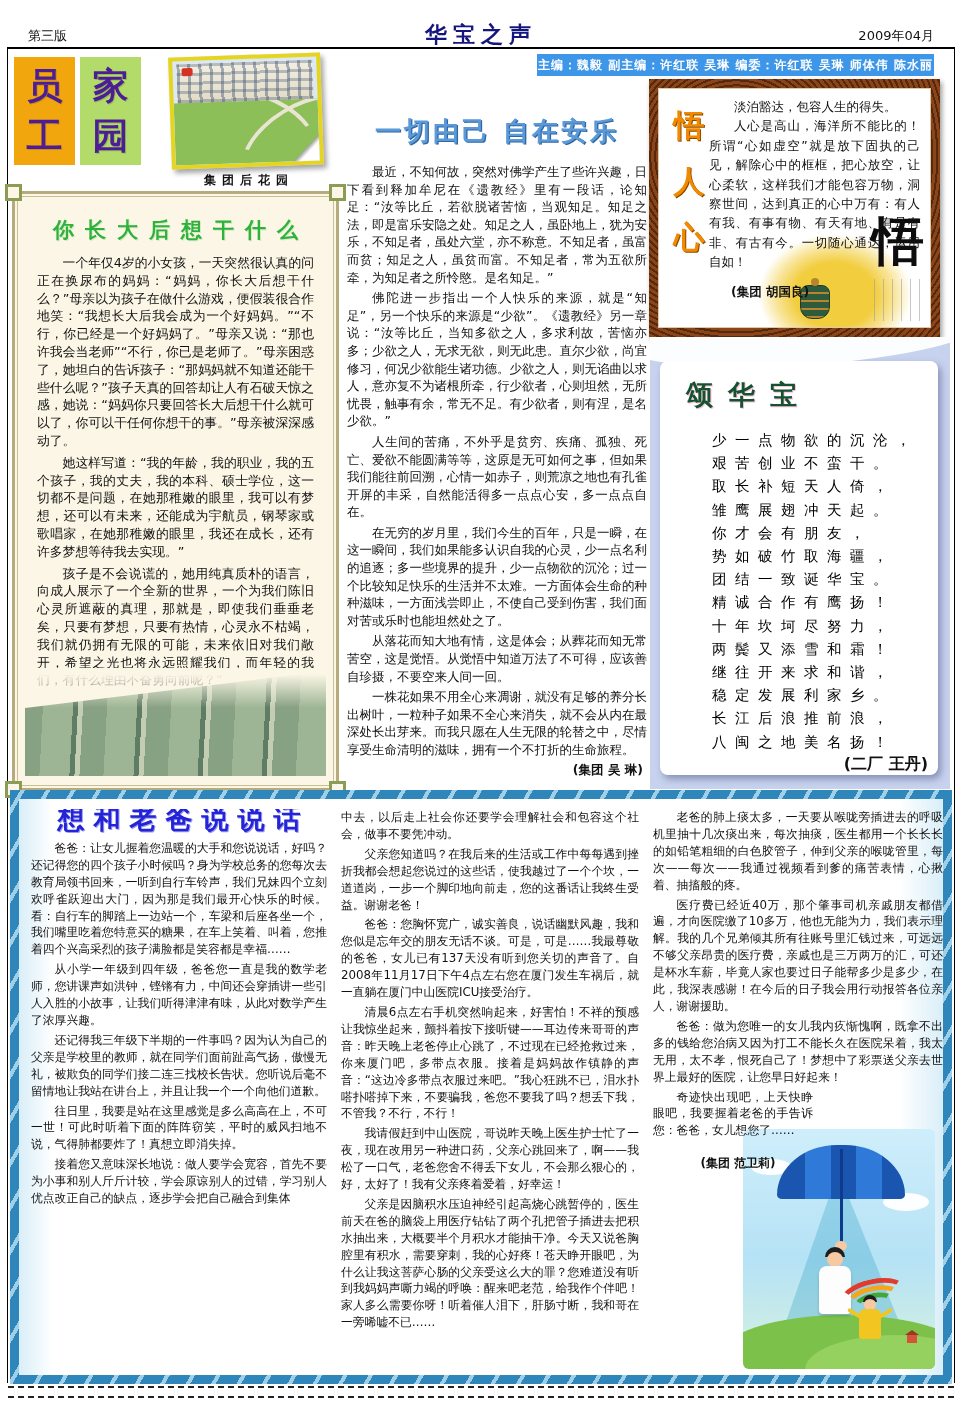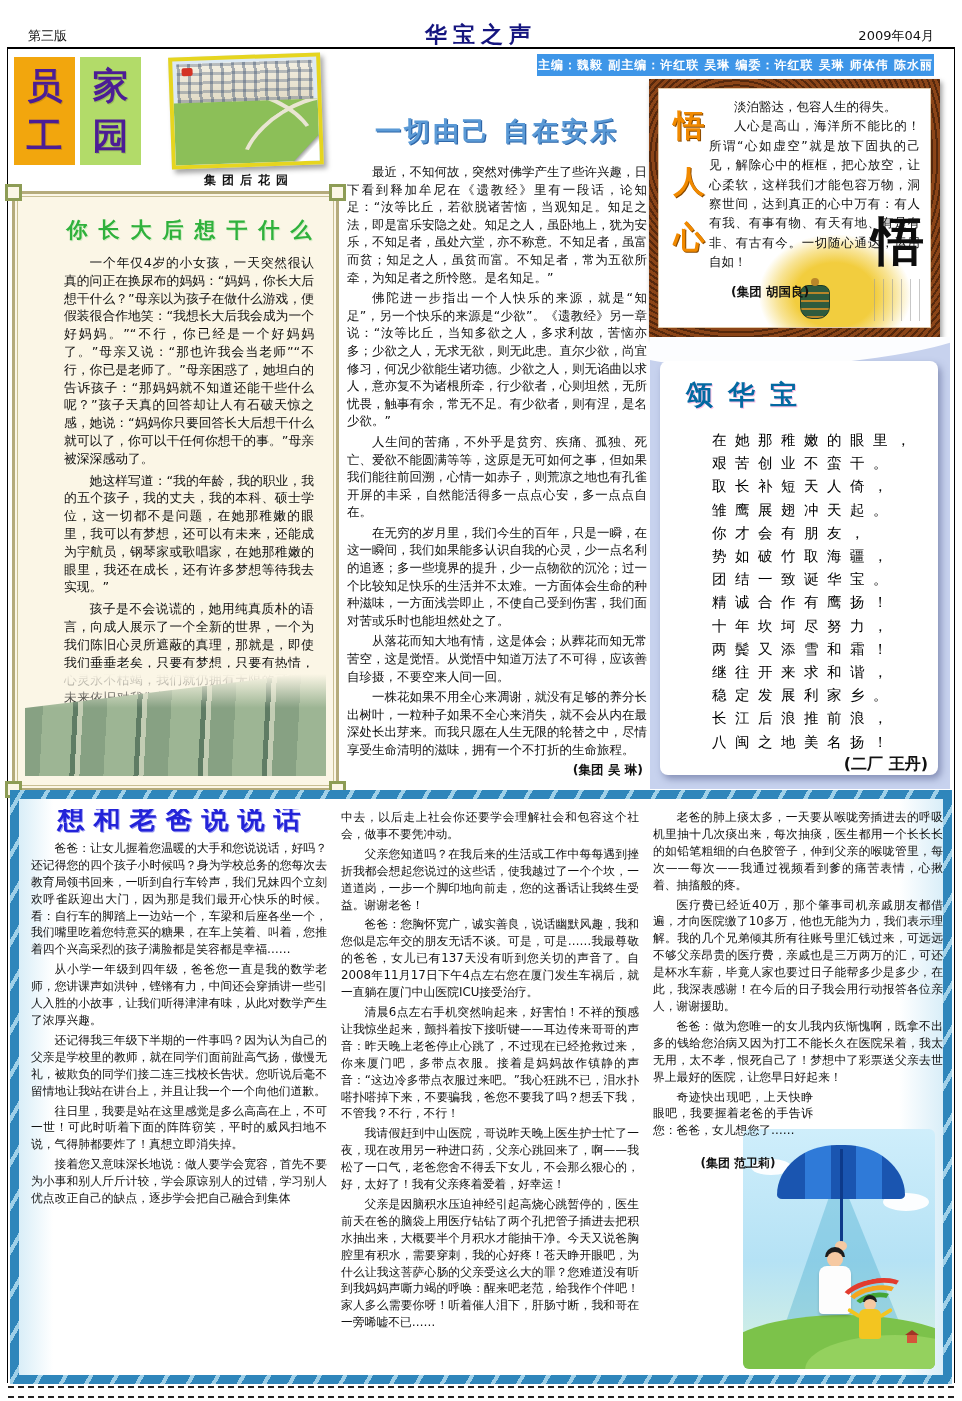--- a/index.html
+++ b/index.html
@@ -47,21 +47,21 @@
     clip-path:polygon(100% 0,100% 100%,0 100%); }
   .photo-caption { position:absolute; left:166px; top:172px; width:166px; text-align:center;
     font-weight:bold; font-size:12px; letter-spacing:6px; }
   
   .left-frame { position:absolute; left:12px; top:191px; width:327px; height:600px;
     background:#fbf6e6; border:3px solid #b5ab7c;
     box-shadow: inset 0 0 0 2px #fbf6e6, inset 0 0 0 3px #c9bf93; }
   .corner { position:absolute; width:17px; height:17px; border:3px solid #8d9c55; background:#fbf6e6; }
   .c-tl { left:-10px; top:-10px; } .c-tr { right:-10px; top:-10px; }
   .c-bl { left:-10px; bottom:-10px; } .c-br { right:-10px; bottom:-10px; }
-  .lf-clip { position:absolute; left:2px; top:2px; right:2px; bottom:2px; overflow:hidden;padding-left:27px; }
+  .lf-clip { position:absolute; left:2px; top:2px; right:2px; bottom:2px; overflow:hidden; }
   .left-title { margin:20px 0 10px; text-align:center; font-size:21px; font-weight:bold;
     color:#2fb13c; letter-spacing:11px; padding-left:11px; text-shadow:1px 1px 0 #d4ecc4; }
   .left-body { padding:0 20px; font-size:12.8px; line-height:17.8px; text-align:justify; }
   .left-body p { margin:0 0 4px; text-indent:2em; }
   .left-sig { text-align:right; padding-right:26px; font-weight:bold; font-size:12.5px; margin-top:2px; }
   .slabs { position:absolute; left:8px; right:8px; bottom:10px; height:108px; overflow:hidden; }
   .slabs-inner { position:absolute; left:-40px; right:-40px; top:22px; height:130px;
     transform:rotate(-7deg);
     background:repeating-linear-gradient(100deg,#9db594 0 30px,#5f7c64 30px 35px,#c3cdb4 35px 40px,#87a183 40px 64px); }
   .slabs-fade { position:absolute; left:0; right:0; top:0; height:40px;
@@ -99,21 +99,21 @@
   .vlines { position:absolute; right:8px; bottom:6px; width:46px; height:42px; opacity:.55;
     background:repeating-linear-gradient(90deg,#999 0 1px,transparent 1px 9px); }
   
   .poem { position:absolute; left:650px; top:337px; width:300px; height:452px;
     background:#c7d2ee; overflow:hidden; }
   .poem-wave { position:absolute; left:-24px; top:-34px; width:360px; height:62px;
     background:#fff; border-radius:50%; transform:rotate(-4deg); opacity:.95; }
   .poem-scroll { position:absolute; left:10px; top:24px; right:12px; bottom:14px;
     background:#fff; border-radius:8px; box-shadow:3px 4px 7px rgba(70,80,130,.5); }
   .poem-title { position:absolute; left:36px; top:40px; font-size:27px; font-weight:bold;
-    color:#0369a1; letter-spacing:15px; text-shadow:1px 1px 0 #ffc0e2; }
+    color:#14532d; letter-spacing:15px; text-shadow:1px 1px 0 #ffc0e2; }
   .poem-lines { position:absolute; left:62px; top:92px; font-size:14.5px;
     line-height:23.2px; letter-spacing:8.5px; color:#000; }
   .poem-sig { position:absolute; right:22px; bottom:14px; font-weight:bold; font-size:16px; }
   
   .bottom { position:absolute; left:10px; top:790px; width:942px; height:594px;
     background:repeating-linear-gradient(120deg,#2f86bb 0 9px,#9fd0e8 9px 13px,#2f86bb 13px 22px);
     padding:9px; }
   .bottom-inner { position:relative; width:100%; height:100%; overflow:hidden;
     background:linear-gradient(90deg,#d9eef8 0,#fff 34px,#fff 880px,#d9eef8 100%); }
   .bcol { position:absolute; top:10px; height:558px; overflow:hidden;
@@ -231,21 +231,21 @@
         </div>
       <div class="wrx-sig">(集团 胡国良)</div>
     </div>
   </div>
 
   <div class="poem">
     <div class="poem-scroll"></div>
     <div class="poem-wave"></div>
     <div class="poem-title">颂华宝</div>
     <div class="poem-lines">
-        <div>在她那稚嫩的眼里，</div>
+        <div>少一点物欲的沉沦，</div>
         <div>艰苦创业不蛮干。</div>
         <div>取长补短天人倚，</div>
         <div>雏鹰展翅冲天起。</div>
         <div>你才会有朋友，</div>
         <div>势如破竹取海疆，</div>
         <div>团结一致诞华宝。</div>
         <div>精诚合作有鹰扬！</div>
         <div>十年坎坷尽努力，</div>
         <div>两鬓又添雪和霜！</div>
         <div>继往开来求和谐，</div>

